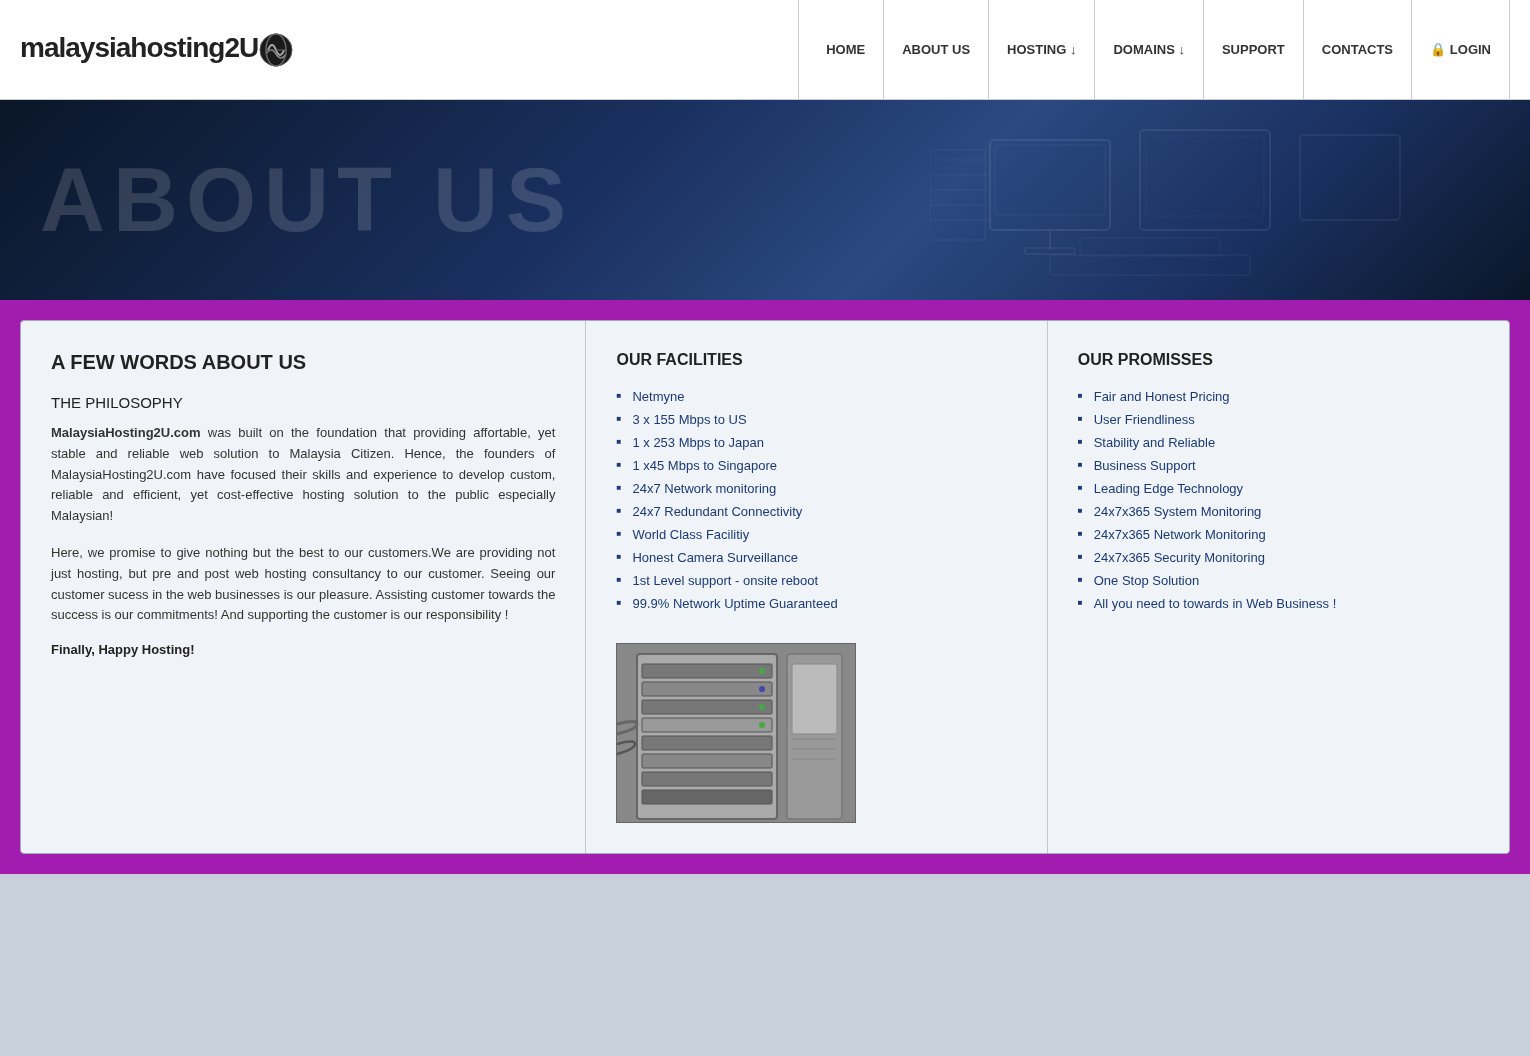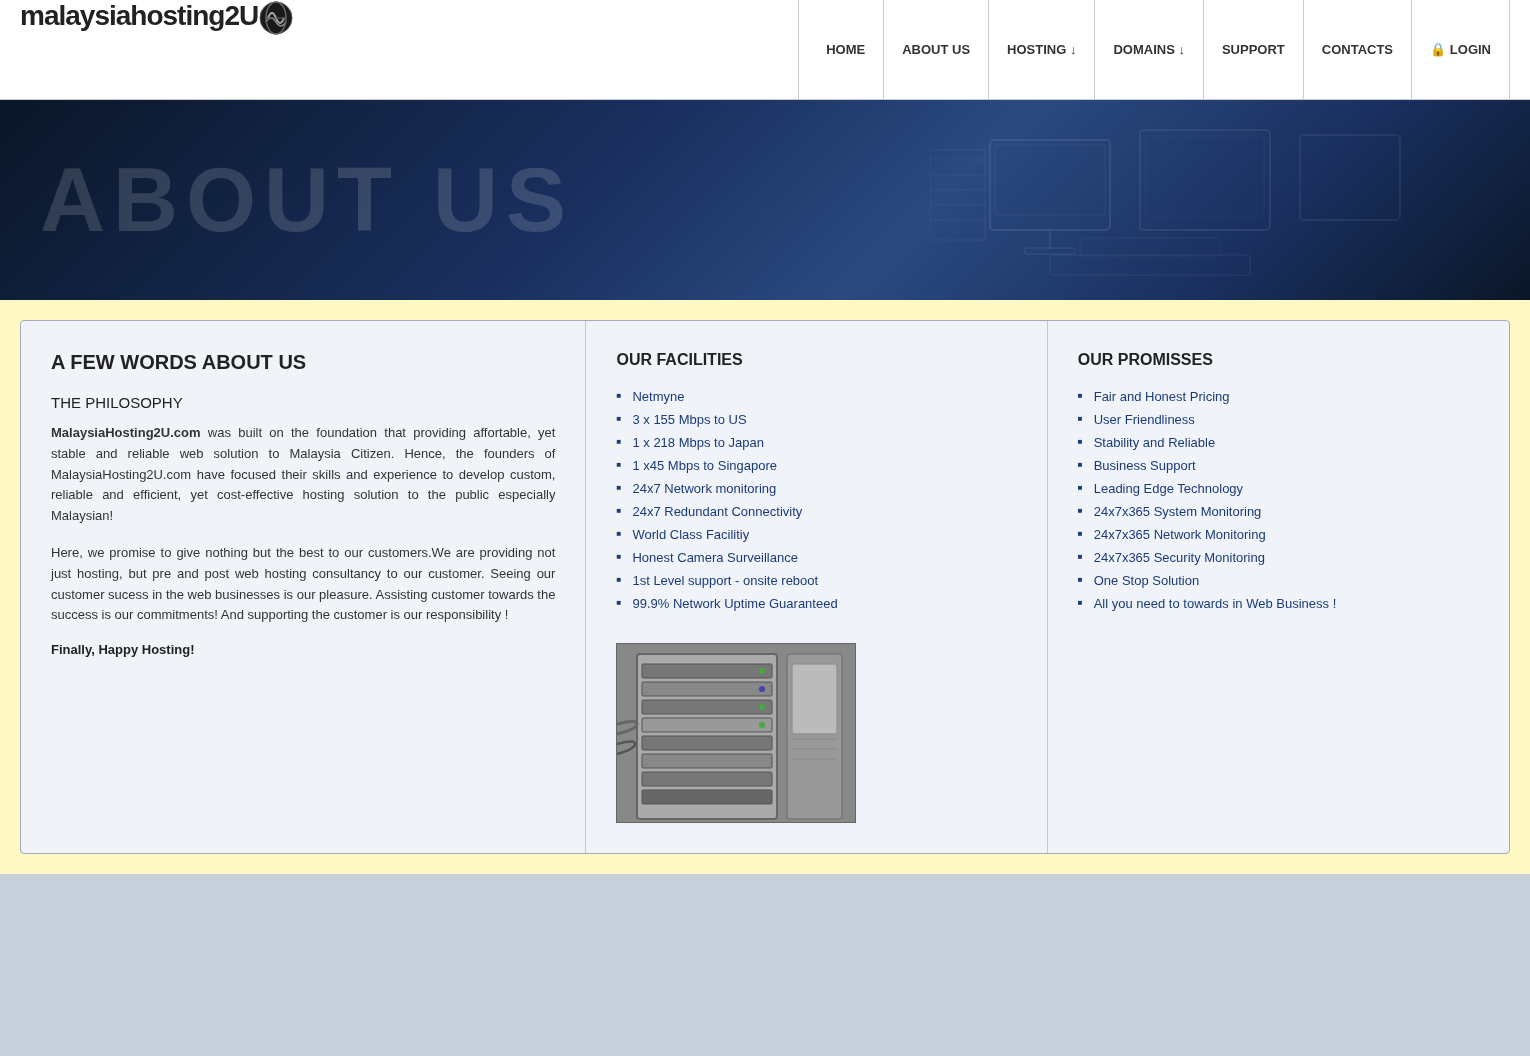--- a/index.html
+++ b/index.html
@@ -2,20 +2,21 @@
 <html><head>
   <meta charset="utf-8">
   <style>
     * { margin: 0; padding: 0; box-sizing: border-box; }
     body { font-family: Arial, sans-serif; font-size: 14px; background: #c8d0dc; }
 
     
     #header {
       background: #fff;
       display: flex;
+      align-items: center;
       padding: 0 20px;
       height: 100px;
       border-bottom: 1px solid #ccc;
     }
     #logo-area {
       flex: 0 0 auto;
     }
     #logo-text {
       font-size: 28px;
       font-weight: bold;
@@ -78,21 +79,21 @@
       right: 100px;
       top: 20px;
       width: 500px;
       height: 160px;
       opacity: 0.3;
     }
 
     
     #main {
       padding: 20px;
-      background: #fef9c3;
+      background: #a21caf;
     }
     #content-box {
       background: #f0f4f8;
       border: 1px solid #a0aabb;
       border-radius: 4px;
       display: flex;
       gap: 0;
       overflow: hidden;
     }
 
@@ -246,21 +247,21 @@
       </p>
       <p class="body-text">Here, we promise to give nothing but the best to our customers.We are providing not just hosting, but pre and post web hosting consultancy to our customer. Seeing our customer sucess in the web businesses is our pleasure. Assisting customer towards the success is our commitments! And supporting the customer is our responsibility !</p>
       <p class="footer-note">Finally, Happy Hosting!</p>
     </div>
 
     <div id="col-mid">
       <h3>OUR FACILITIES</h3>
       <ul class="facility-list">
         <li>Netmyne</li>
         <li>3 x 155 Mbps to US</li>
-        <li>1 x 218 Mbps to Japan</li>
+        <li>1 x 253 Mbps to Japan</li>
         <li>1 x45 Mbps to Singapore</li>
         <li>24x7 Network monitoring</li>
         <li>24x7 Redundant Connectivity</li>
         <li>World Class Facilitiy</li>
         <li>Honest Camera Surveillance</li>
         <li>1st Level support - onsite reboot</li>
         <li>99.9% Network Uptime Guaranteed</li>
       </ul>
 
       <div id="server-img">

